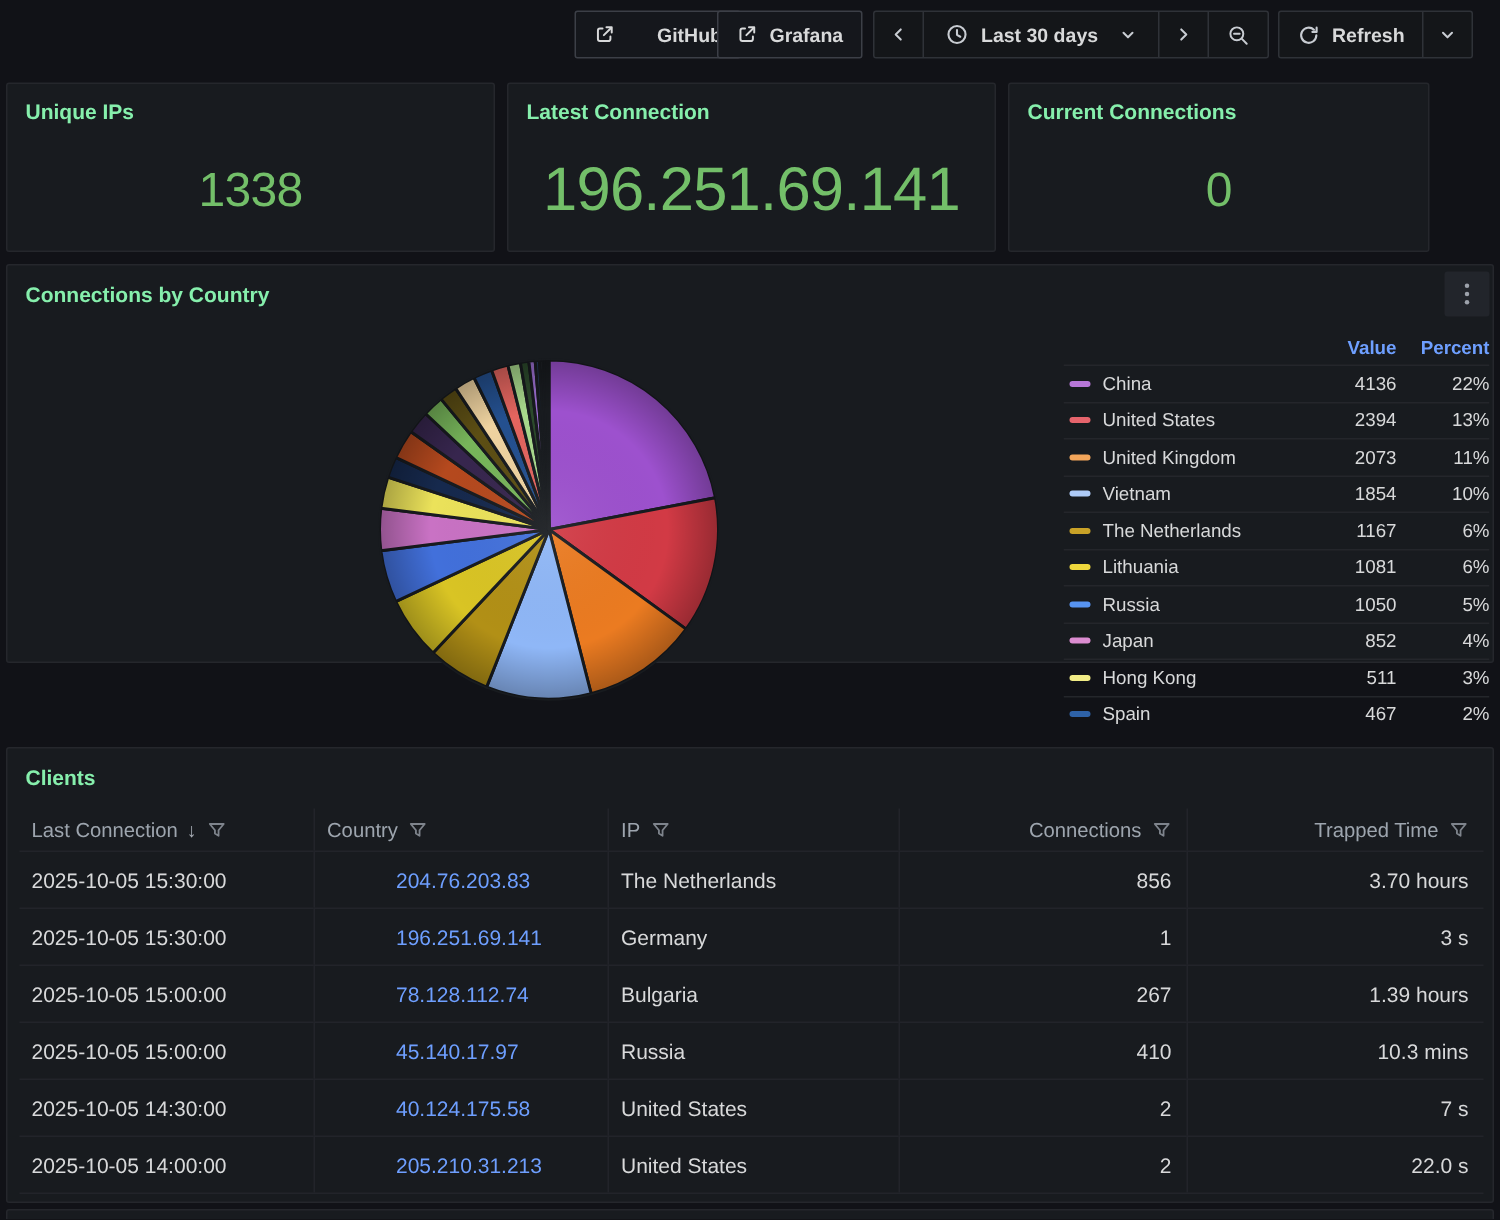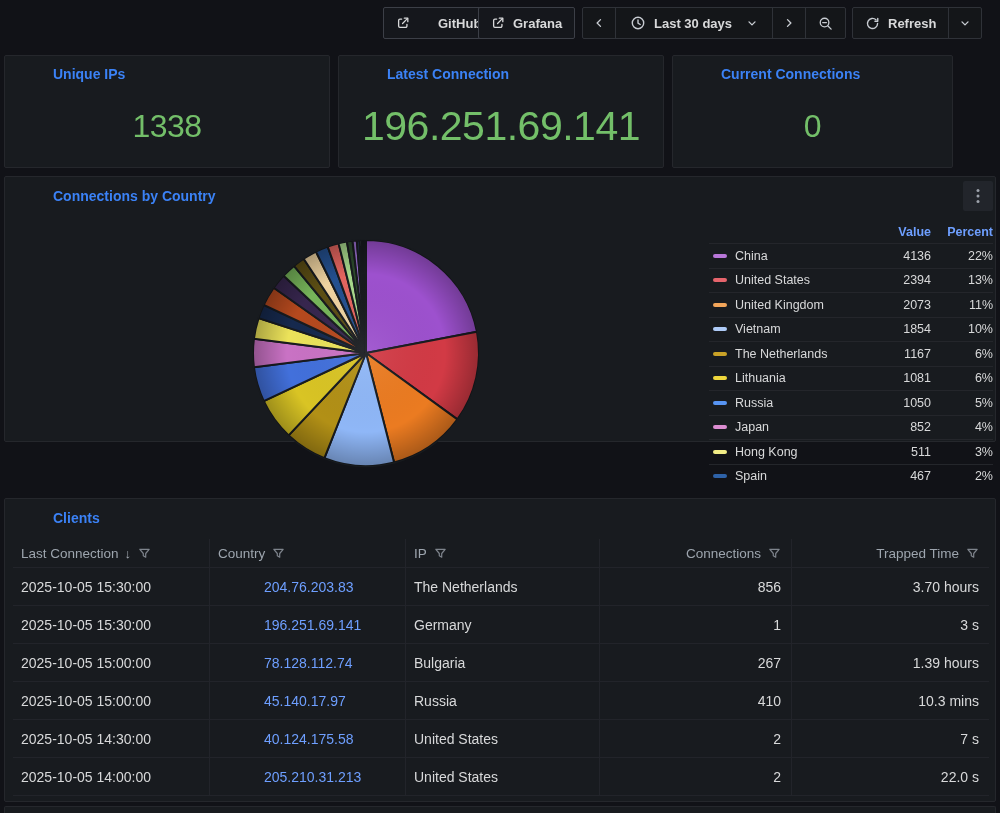--- a/index.html
+++ b/index.html
@@ -30,22 +30,22 @@
     font-size:13px; font-weight:700; font-family:inherit; cursor:pointer;justify-content:space-between;
   }
   .seg + .seg { border-left:1px solid #2F3238; }
   .seg .icon { color:#C8CCD2; }
 
   
   .panel {
     position:absolute; background:#181B1F; border:1px solid #25272C; border-radius:2px;
   }
   .panel-title {
-    position:absolute; top:11px; left:12px; font-size:14px; font-weight:700; color:#3b82f6;
-    cursor:pointer; white-space:nowrap;margin-left:36px;
+    position:absolute; top:11px; left:12px; font-size:14px; font-weight:700; color:#86efac;
+    cursor:pointer; white-space:nowrap;
   }
   .stat-value {
     position:absolute; left:0; right:0; top:36px; bottom:6px;
     display:flex; align-items:center; justify-content:center;
     color:#73BF69; font-size:32px; font-weight:500; letter-spacing:-0.5px;
   }
   .stat-value.long { font-size:41px; }
 
   
   .kebab {

